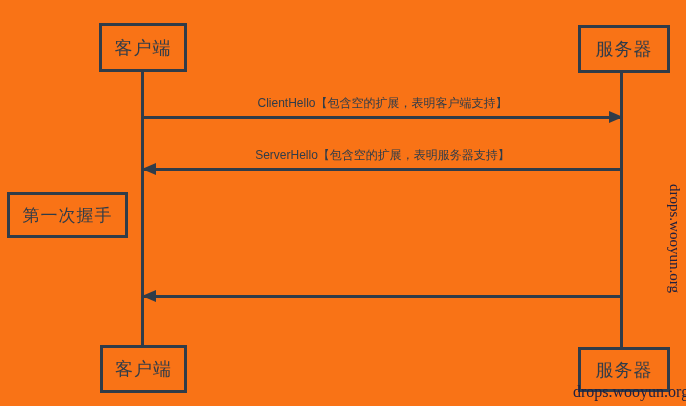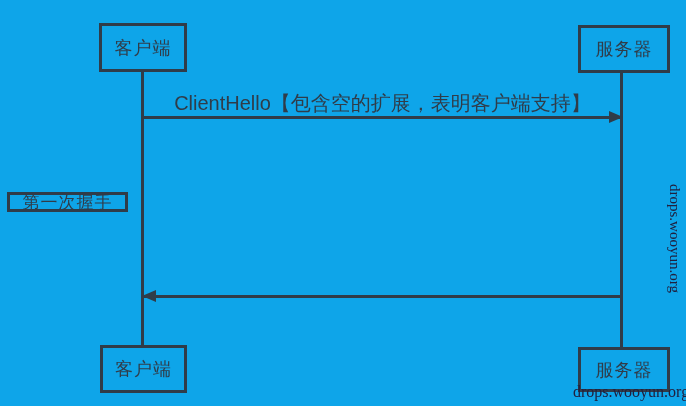--- a/index.html
+++ b/index.html
@@ -5,21 +5,21 @@
   html, body {
     margin: 0;
     padding: 0;
     background: #f8f8f2;
     font-family: "Liberation Sans", sans-serif;
   }
   .stage {
     position: relative;
     width: 686px;
     height: 406px;
-    background: #0ea5e9;
+    background: #f97316;
     color: #303c49;
     overflow: hidden;
   }
   .actor {
     position: absolute;
     box-sizing: border-box;
     border: 3px solid #303c49;
     display: flex;
     align-items: center;
     justify-content: center;
@@ -28,21 +28,21 @@
     background: transparent;
     z-index: 2;
   }
   .actor-client-top  { left:  99px; top:  23px; width: 88px; height: 49px; }
   .actor-server-top  { left: 578px; top:  25px; width: 92px; height: 48px; }
   .actor-client-bot  { left: 100px; top: 345px; width: 87px; height: 48px; }
   .actor-server-bot  { left: 578px; top: 347px; width: 92px; height: 45px; }
   .phase-box {
     position: absolute;
     box-sizing: border-box;
-    left: 7px; top: 192px; width: 121px; height: 20px;
+    left: 7px; top: 192px; width: 121px; height: 46px;
     border: 3px solid #303c49;
     display: flex;
     align-items: center;
     justify-content: center;
     font-size: 17px;
     letter-spacing: 1px;
   }
   .lifeline {
     position: absolute;
     width: 3px;
@@ -50,21 +50,21 @@
   }
   .lifeline-client { left: 141px; top: 72px; height: 273px; }
   .lifeline-server { left: 620px; top: 73px; height: 274px; }
   .message {
     position: absolute;
     left: 143px;
     width: 479px;
   }
   .msg-label {
     text-align: center;
-    font-size: 20px;
+    font-size: 12px;
     height: 20px;
     line-height: 20px;
     margin-bottom: 3px;
     white-space: nowrap;
   }
   .msg-line {
     position: relative;
     height: 3px;
     background: #303c49;
   }
@@ -129,20 +129,26 @@
   <div class="lifeline lifeline-client"></div>
   <div class="lifeline lifeline-server"></div>
 
   <div class="message msg-1">
     <div class="msg-label">ClientHello【包含空的扩展，表明客户端支持】</div>
     <div class="msg-line">
       <div class="head head-right"></div>
     </div>
   </div>
 
+  <div class="message msg-2">
+    <div class="msg-label">ServerHello【包含空的扩展，表明服务器支持】</div>
+    <div class="msg-line">
+      <div class="head head-left"></div>
+    </div>
+  </div>
 
 
   <div class="message msg-4">
     <div class="msg-line">
       <div class="head head-left"></div>
     </div>
   </div>
 
   <div class="watermark-side">drops.wooyun.org</div>
   <div class="watermark-bottom">drops.wooyun.org</div>

